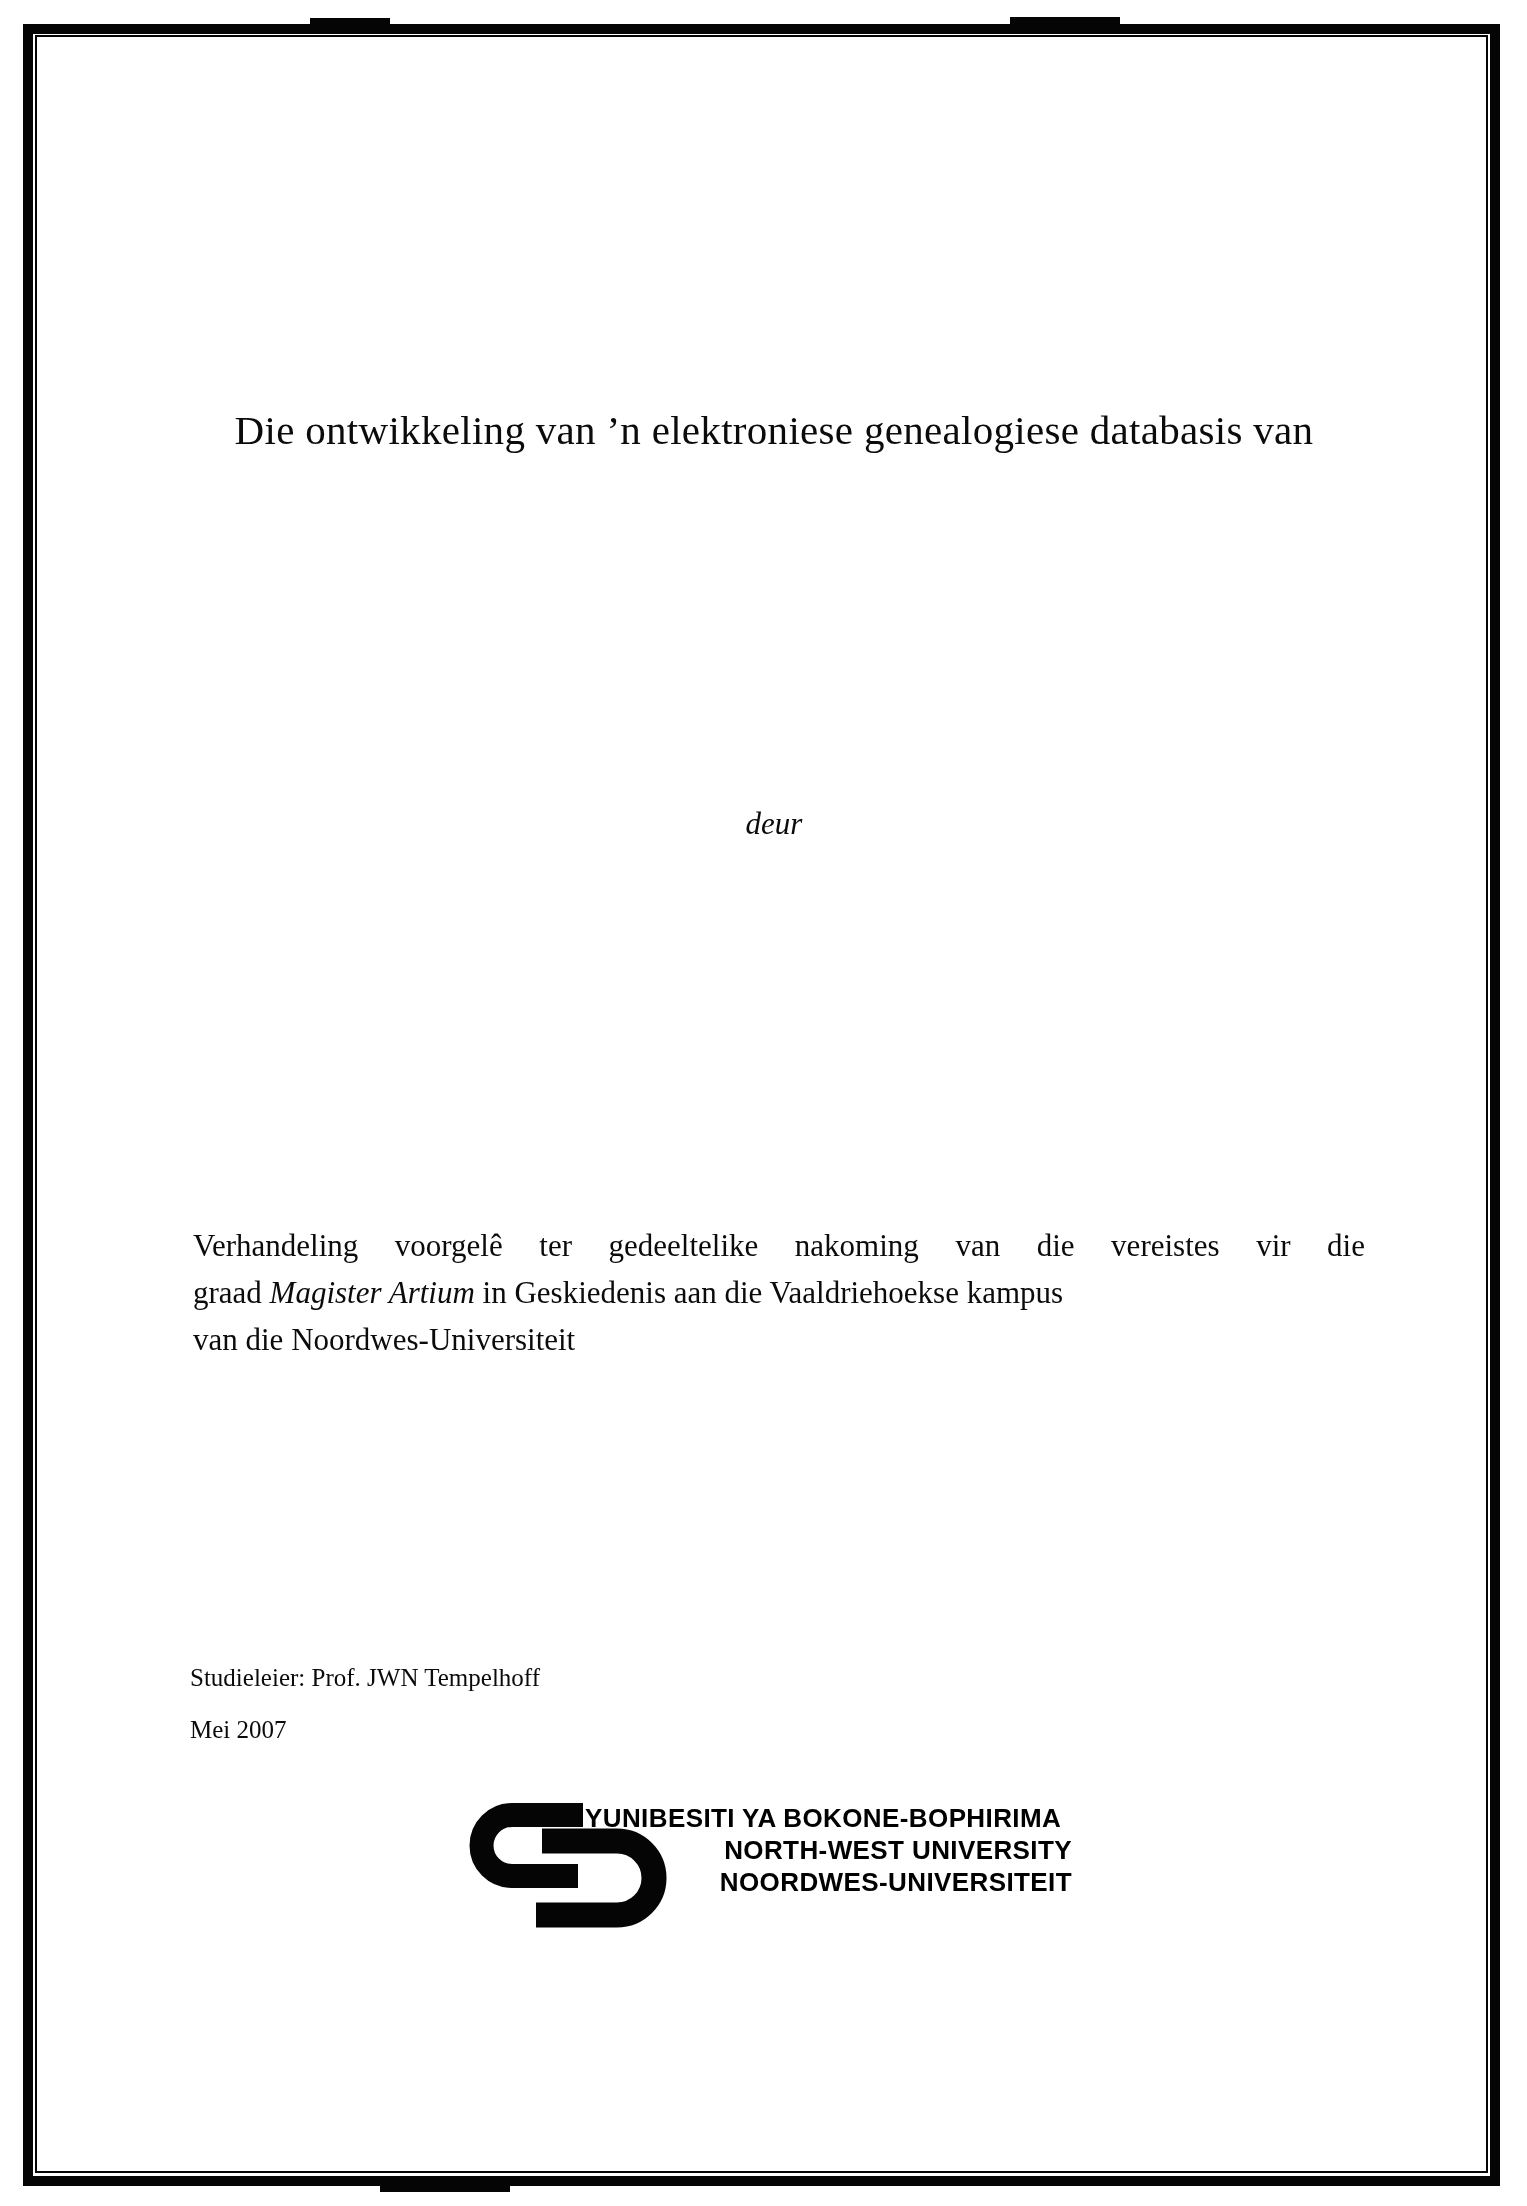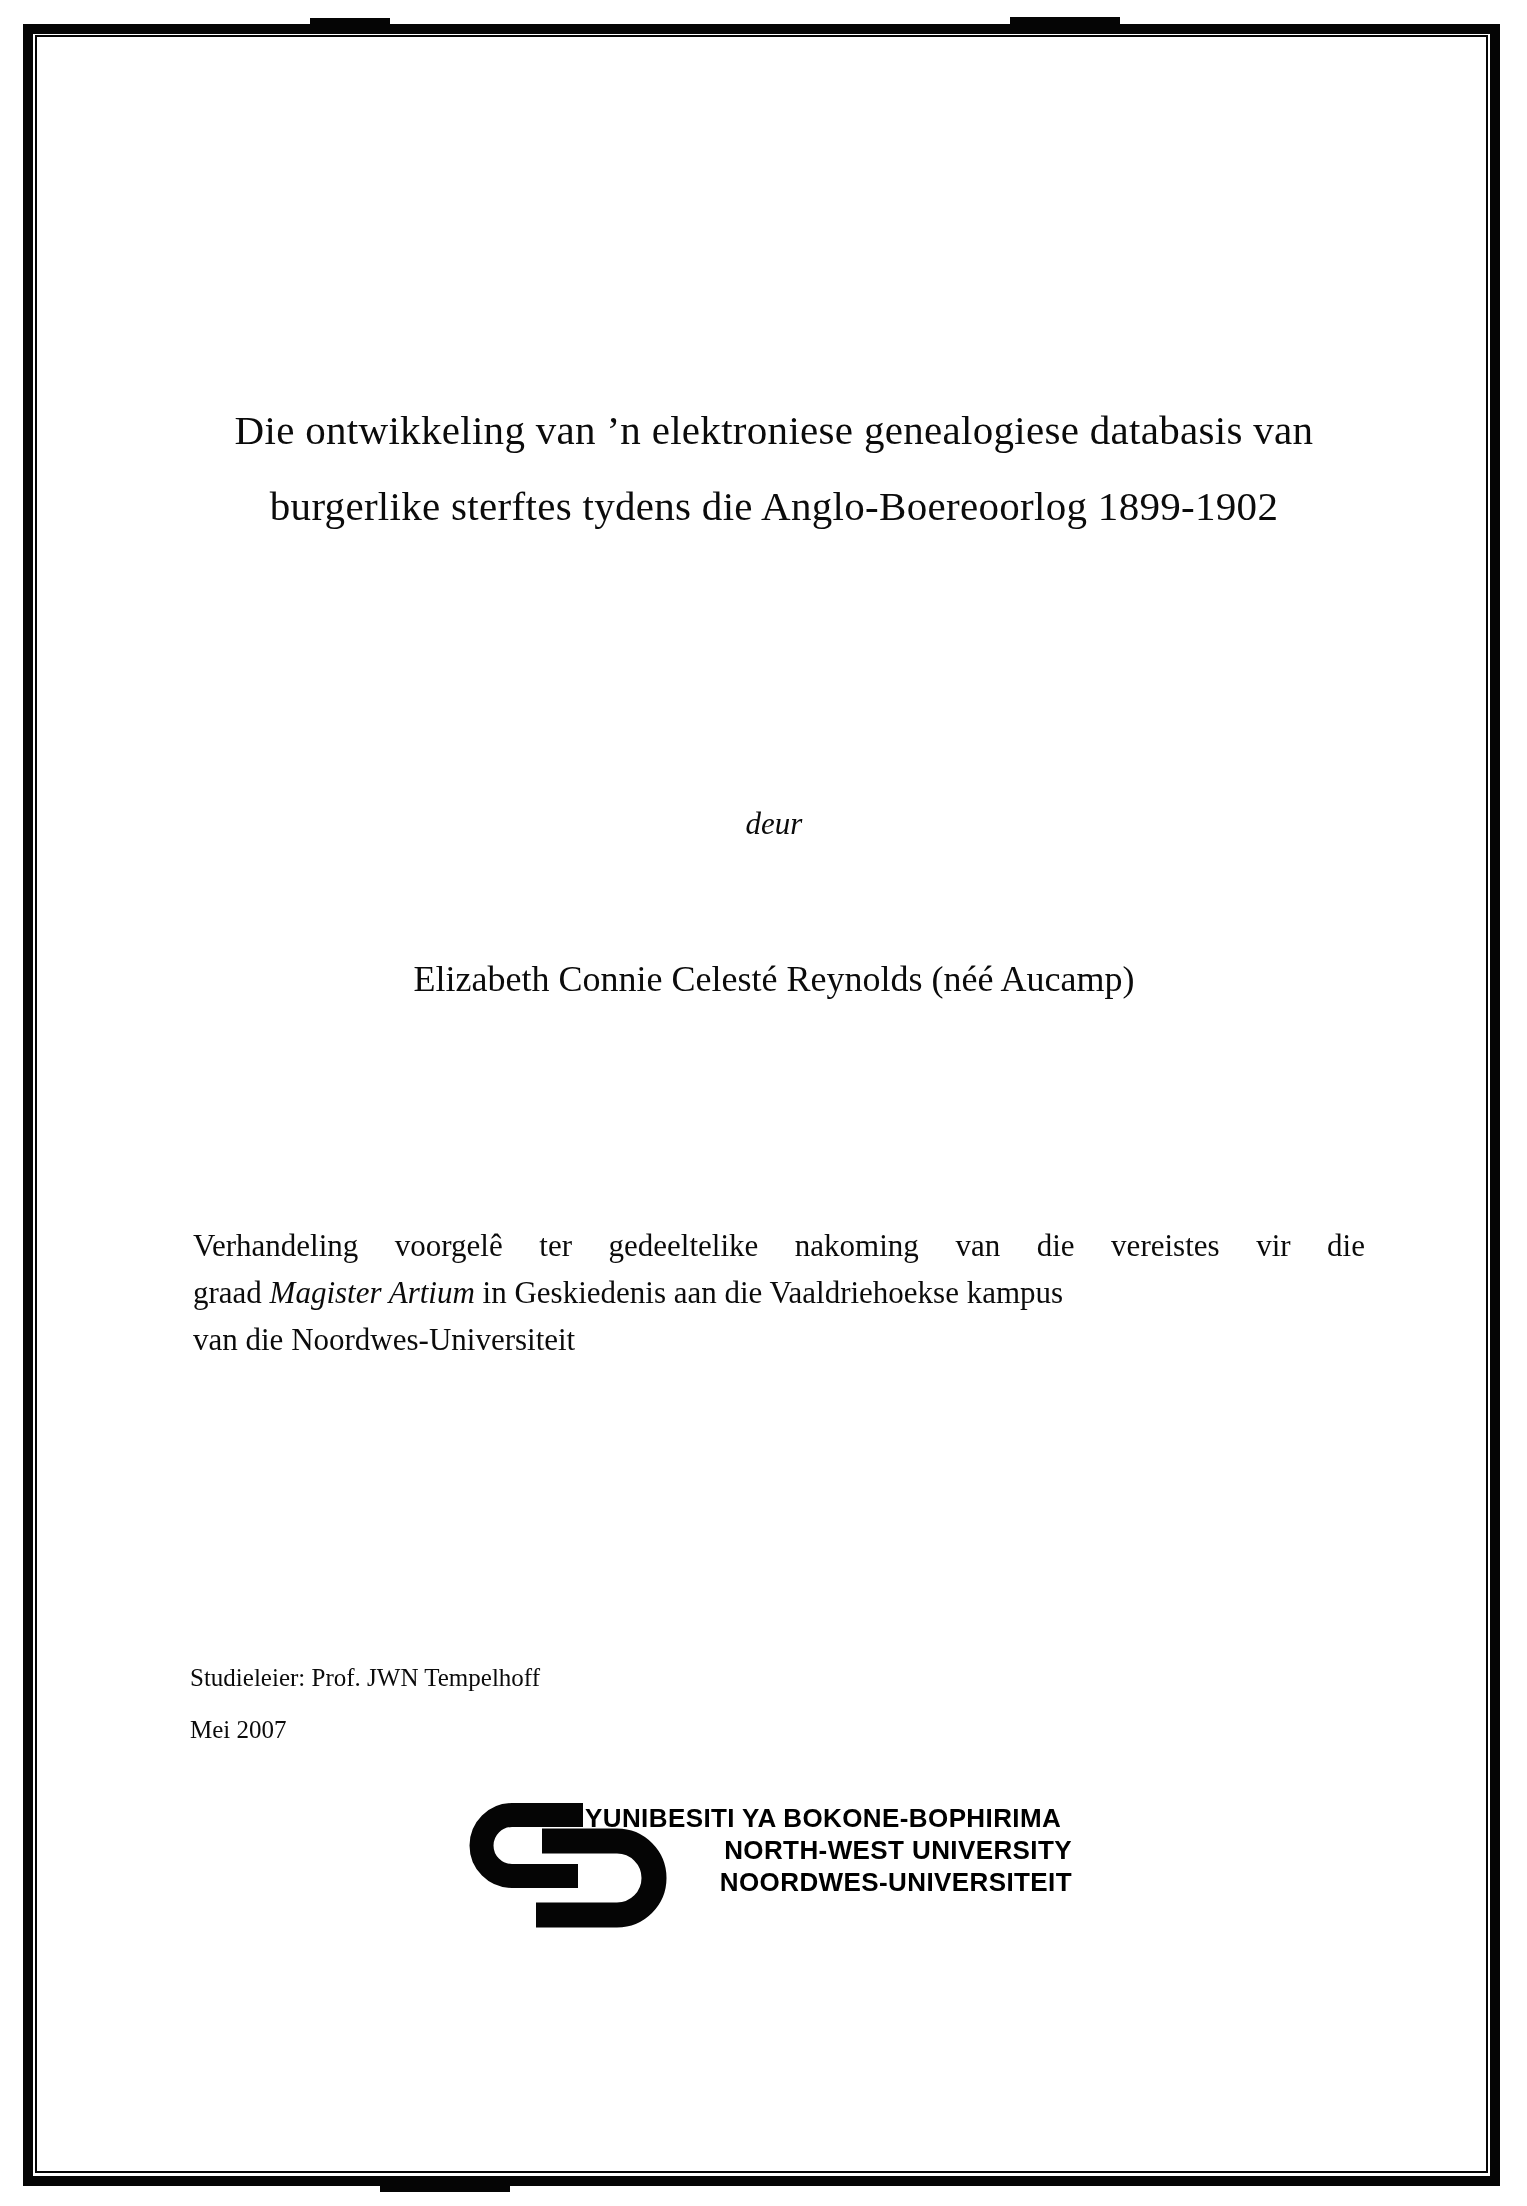--- a/index.html
+++ b/index.html
@@ -104,26 +104,24 @@
 
   <div class="frame-outer"></div>
   <div class="frame-inner"></div>
 
   <div class="artifact" style="left:310px; top:18px; width:80px; height:8px;"></div>
   <div class="artifact" style="left:1010px; top:17px; width:110px; height:8px;"></div>
   <div class="artifact" style="left:380px; top:2186px; width:130px; height:6px;"></div>
 
   <div class="title-block">
     <div>Die ontwikkeling van ’n elektroniese genealogiese databasis van</div>
-    <div>burgerlike sterftes tydens die Anglo-Boereoorlog 1899-1902</div>
   </div>
 
   <div class="byline">deur</div>
 
-  <div class="author">Elizabeth Connie Celesté Reynolds (néé Aucamp)</div>
 
   <div class="degree-block">
     <div class="degree-line-justify">Verhandeling voorgelê ter gedeeltelike nakoming van die vereistes vir die</div>
     <div><span>graad </span><span class="italic">Magister Artium</span><span> in Geskiedenis aan die Vaaldriehoekse kampus</span></div>
     <div>van die Noordwes-Universiteit</div>
   </div>
 
   <div class="supervisor-block">
     <div>Studieleier: Prof. JWN Tempelhoff</div>
     <div>Mei 2007</div>

